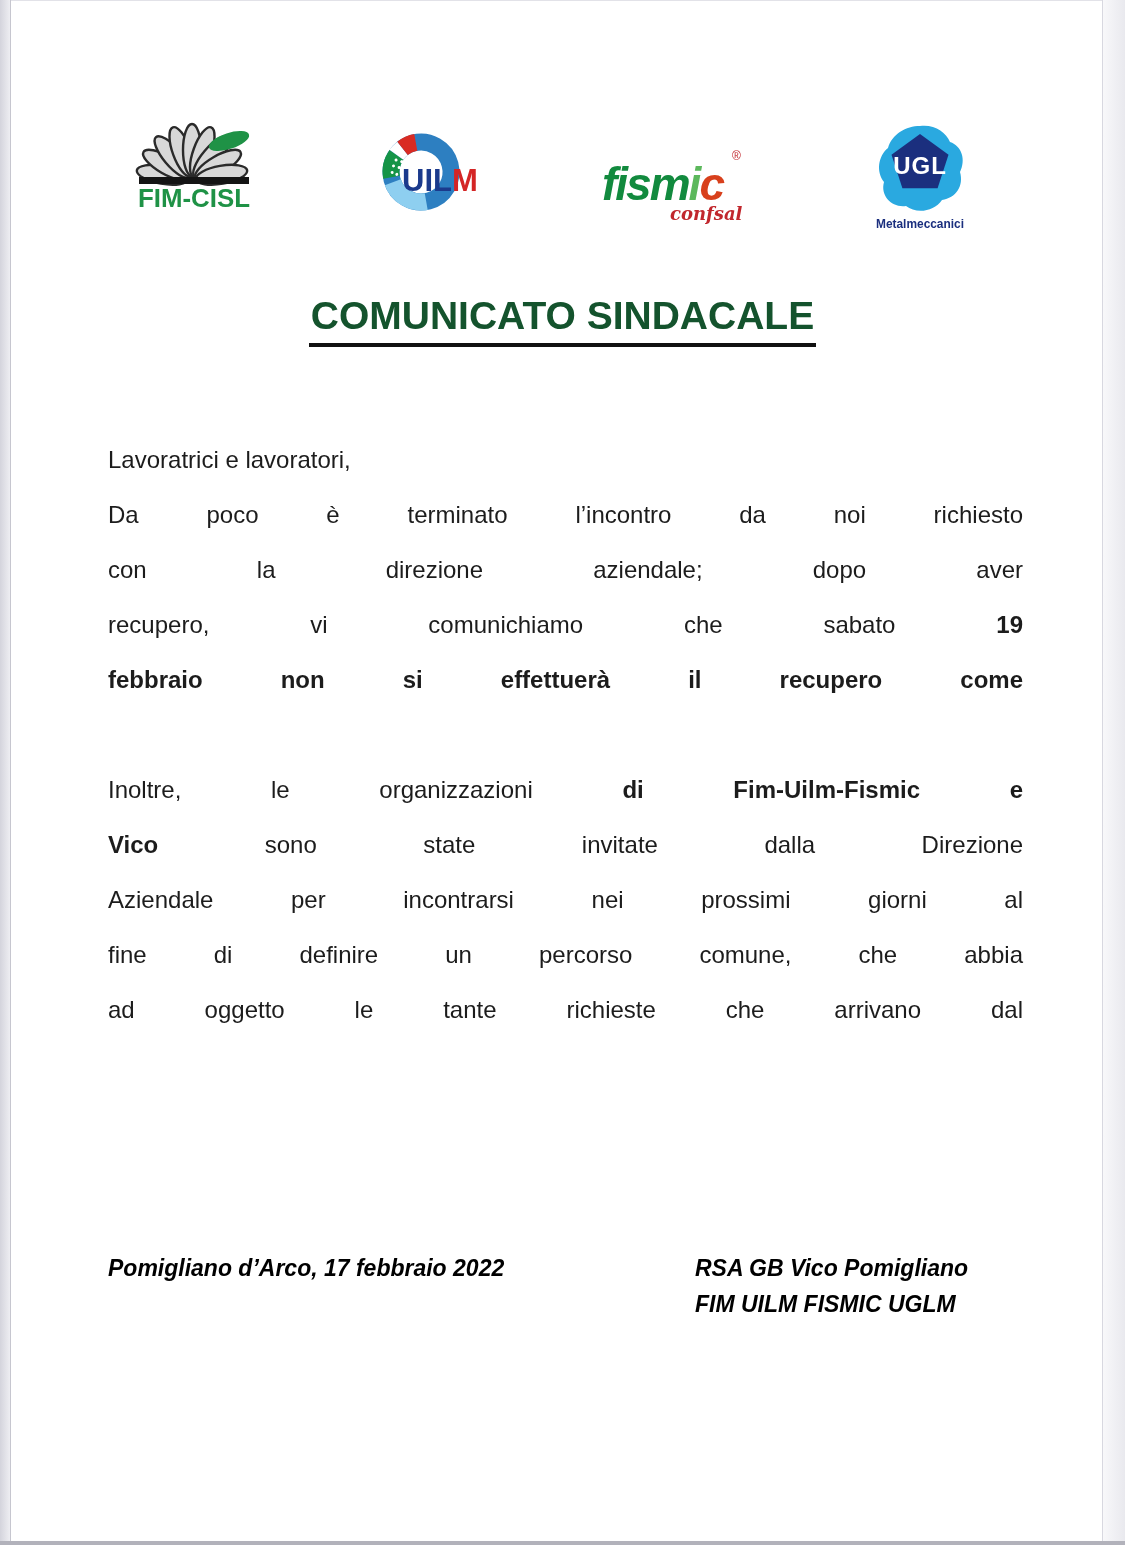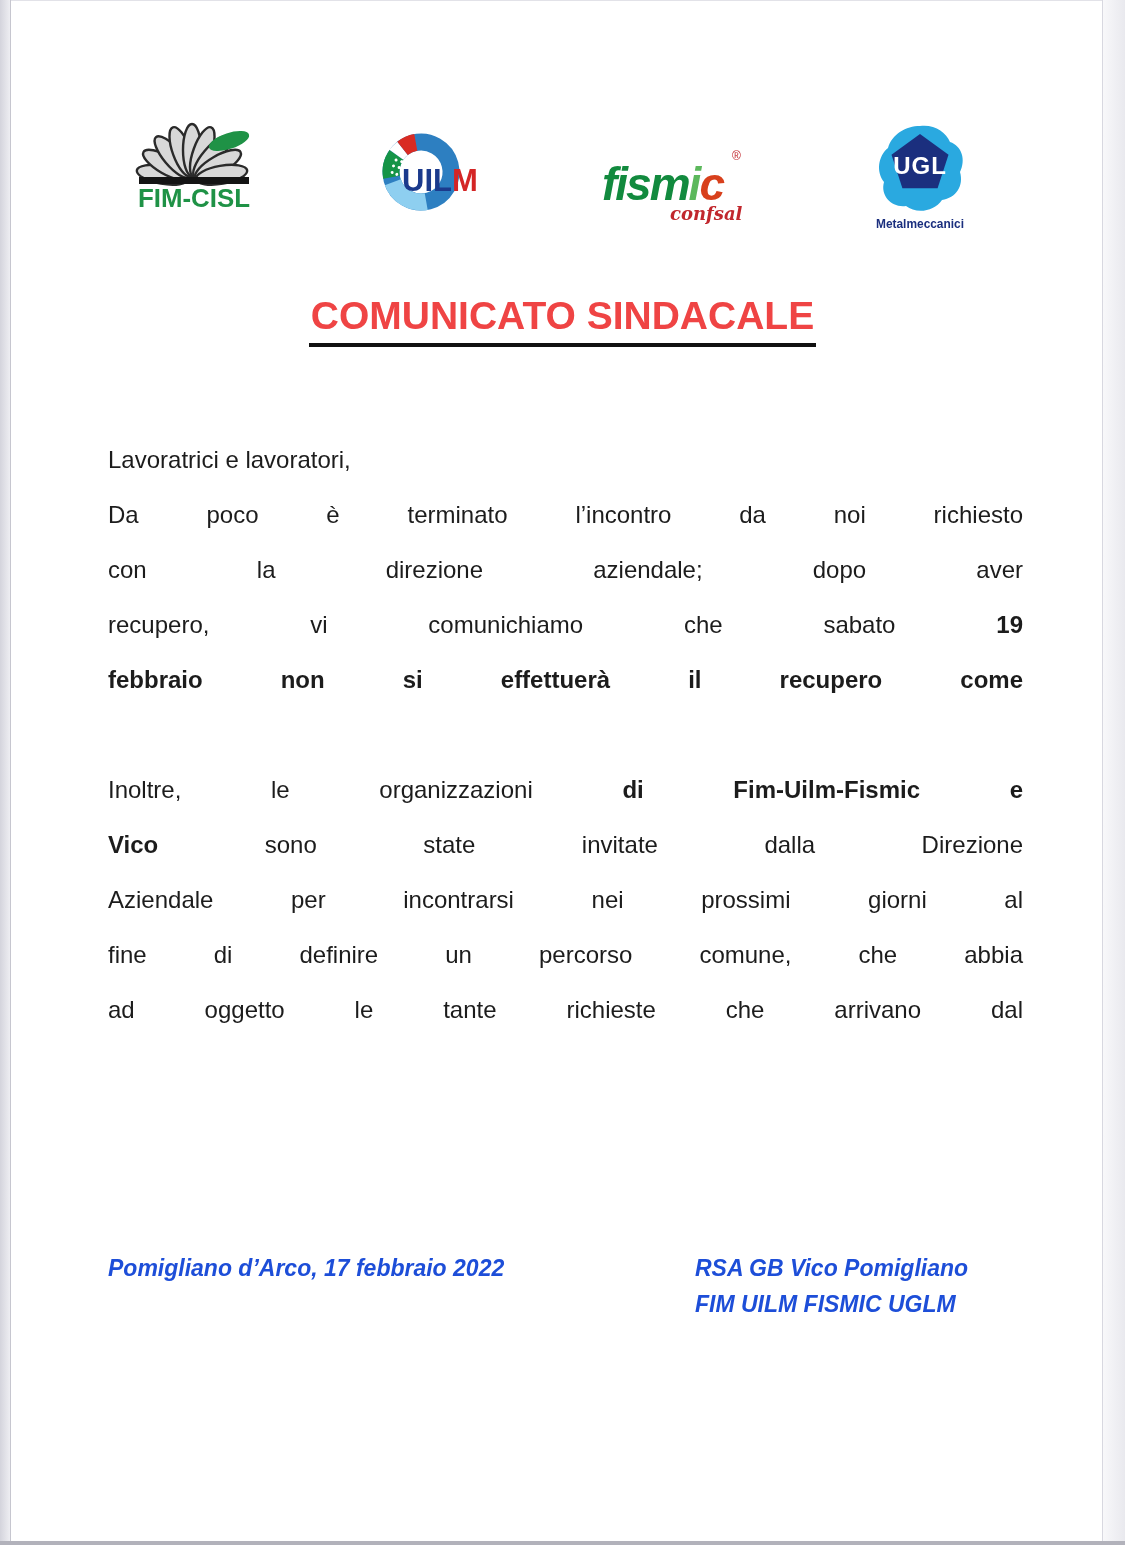--- a/index.html
+++ b/index.html
@@ -35,21 +35,21 @@
   .logo-uilm{left:366px;top:124px;}
   .logo-fismic{left:596px;top:144px;}
   .logo-ugl{left:874px;top:122px;}
   .title-wrap{
     position:absolute;left:0;top:294px;width:100%;
     text-align:center;
   }
   .title-wrap span{
     display:inline-block;
     font-size:39px;font-weight:bold;letter-spacing:0px;
-    color:#ef4444;
+    color:#14532d;
     border-bottom:4px solid #111;
     padding:0 2px 5px 2px;
   }
   .doc-body{
     position:absolute;left:108px;top:432px;width:915px;
     font-size:24px;line-height:55px;
   }
   .doc-body .line{
     height:55px;
     text-align:justify;
@@ -59,21 +59,21 @@
   }
   .doc-body .line.left{
     text-align:left;text-align-last:left;
   }
   .doc-body .line.gap{height:55px;}
   .doc-body b{font-weight:bold;}
   .footer{
     position:absolute;left:108px;top:1250px;width:915px;
     display:flex;justify-content:space-between;align-items:flex-start;
     font-size:23px;line-height:36px;font-weight:bold;font-style:italic;
-    color:#1d4ed8;
+    color:#000000;
   }
   .footer .sig{width:328px;text-align:left;}
 </style>
 </head>
 <body>
 
 <div class="page">
 
   <div class="edge-top"></div>
   <div class="edge-left"></div>

